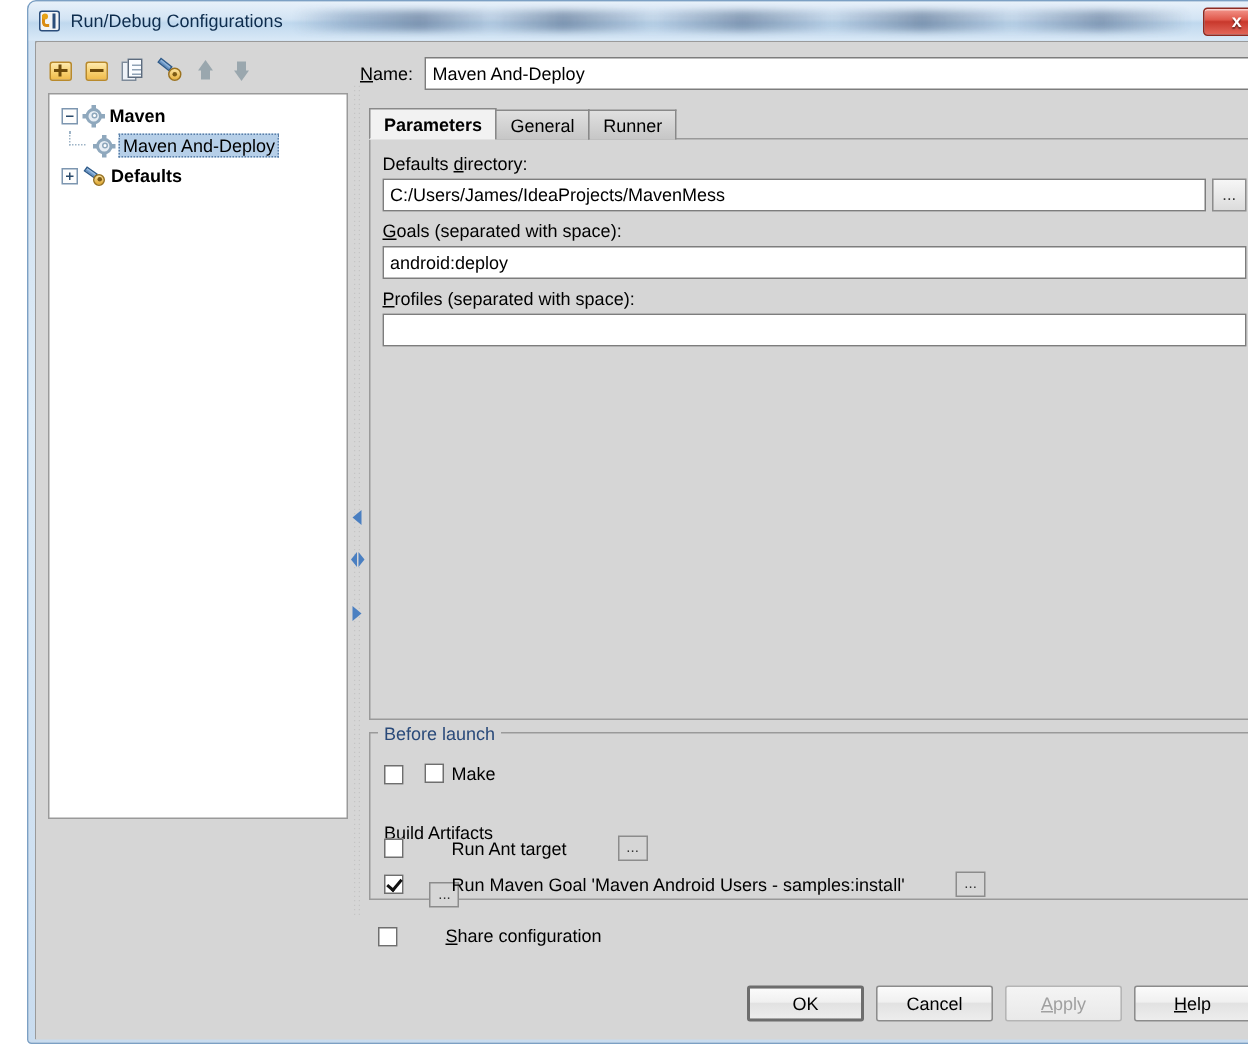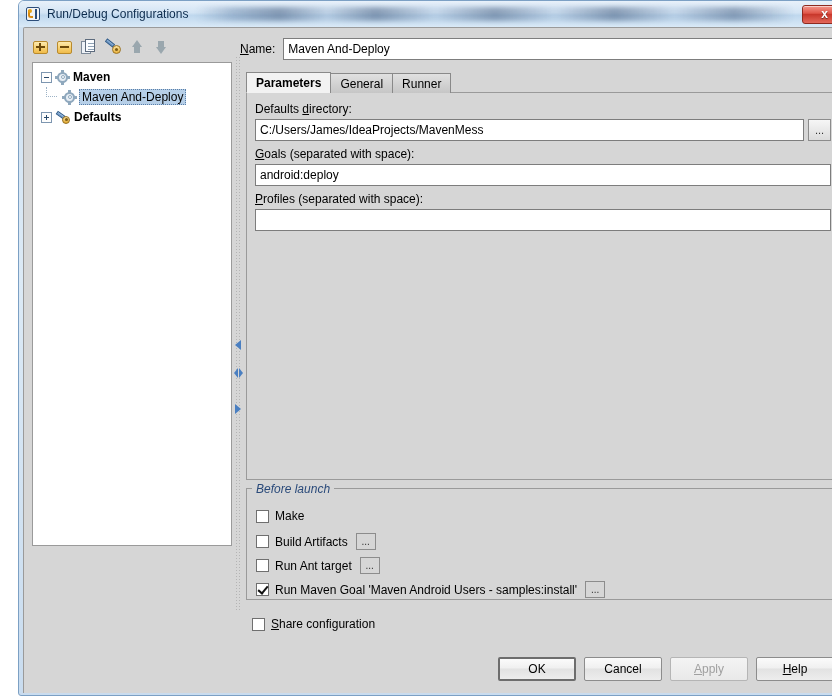--- a/index.html
+++ b/index.html
@@ -371,25 +371,25 @@
   
   #before-launch {
     position: absolute; left: 222px; top: 460px;
     width: 592px; height: 112px;
     border: 1px solid #9a9a9a;
     background: #d6d6d6;
   }
   #before-launch-legend {
     position: absolute; left: 228px; top: 454px;
     background: #d6d6d6; padding: 0 4px;
-    font-size: 12px; color: #2a4a7a; font-style: italic;
+    font-size: 12px; color: #2a4a7a;
   }
   .cb-row {
     position: absolute; display: flex; align-items: center;
-    font-size: 12px; white-space: nowrap;
+    font-size: 12px; white-space: nowrap; gap: 26px;
   }
   .checkbox {
     width: 13px; height: 13px; flex: 0 0 13px;
     border: 1px solid #6f6f6f;
     background: #ffffff;
     margin-right: 6px;
     position: relative;
     cursor: pointer;
   }
   .checkbox.checked::after {
@@ -570,21 +570,21 @@
     </div>
 
     <div id="before-launch"></div>
     <div id="before-launch-legend">Before launch</div>
 
     <div class="cb-row" style="left:232px; top:481px;">
       <span class="checkbox"></span>
       <span>Make</span>
     </div>
 
-    <div class="cb-row" style="left:232px; top:505px;">
+    <div class="cb-row" style="left:232px; top:481px;flex-direction:column;">
       <span class="checkbox"></span>
       <span>Build Artifacts</span>
       <span class="cb-ellipsis">...</span>
     </div>
 
     <div class="cb-row" style="left:232px; top:529px;justify-content:space-between;">
       <span class="checkbox"></span>
       <span>Run Ant target</span>
       <span class="cb-ellipsis">...</span>
     </div>

